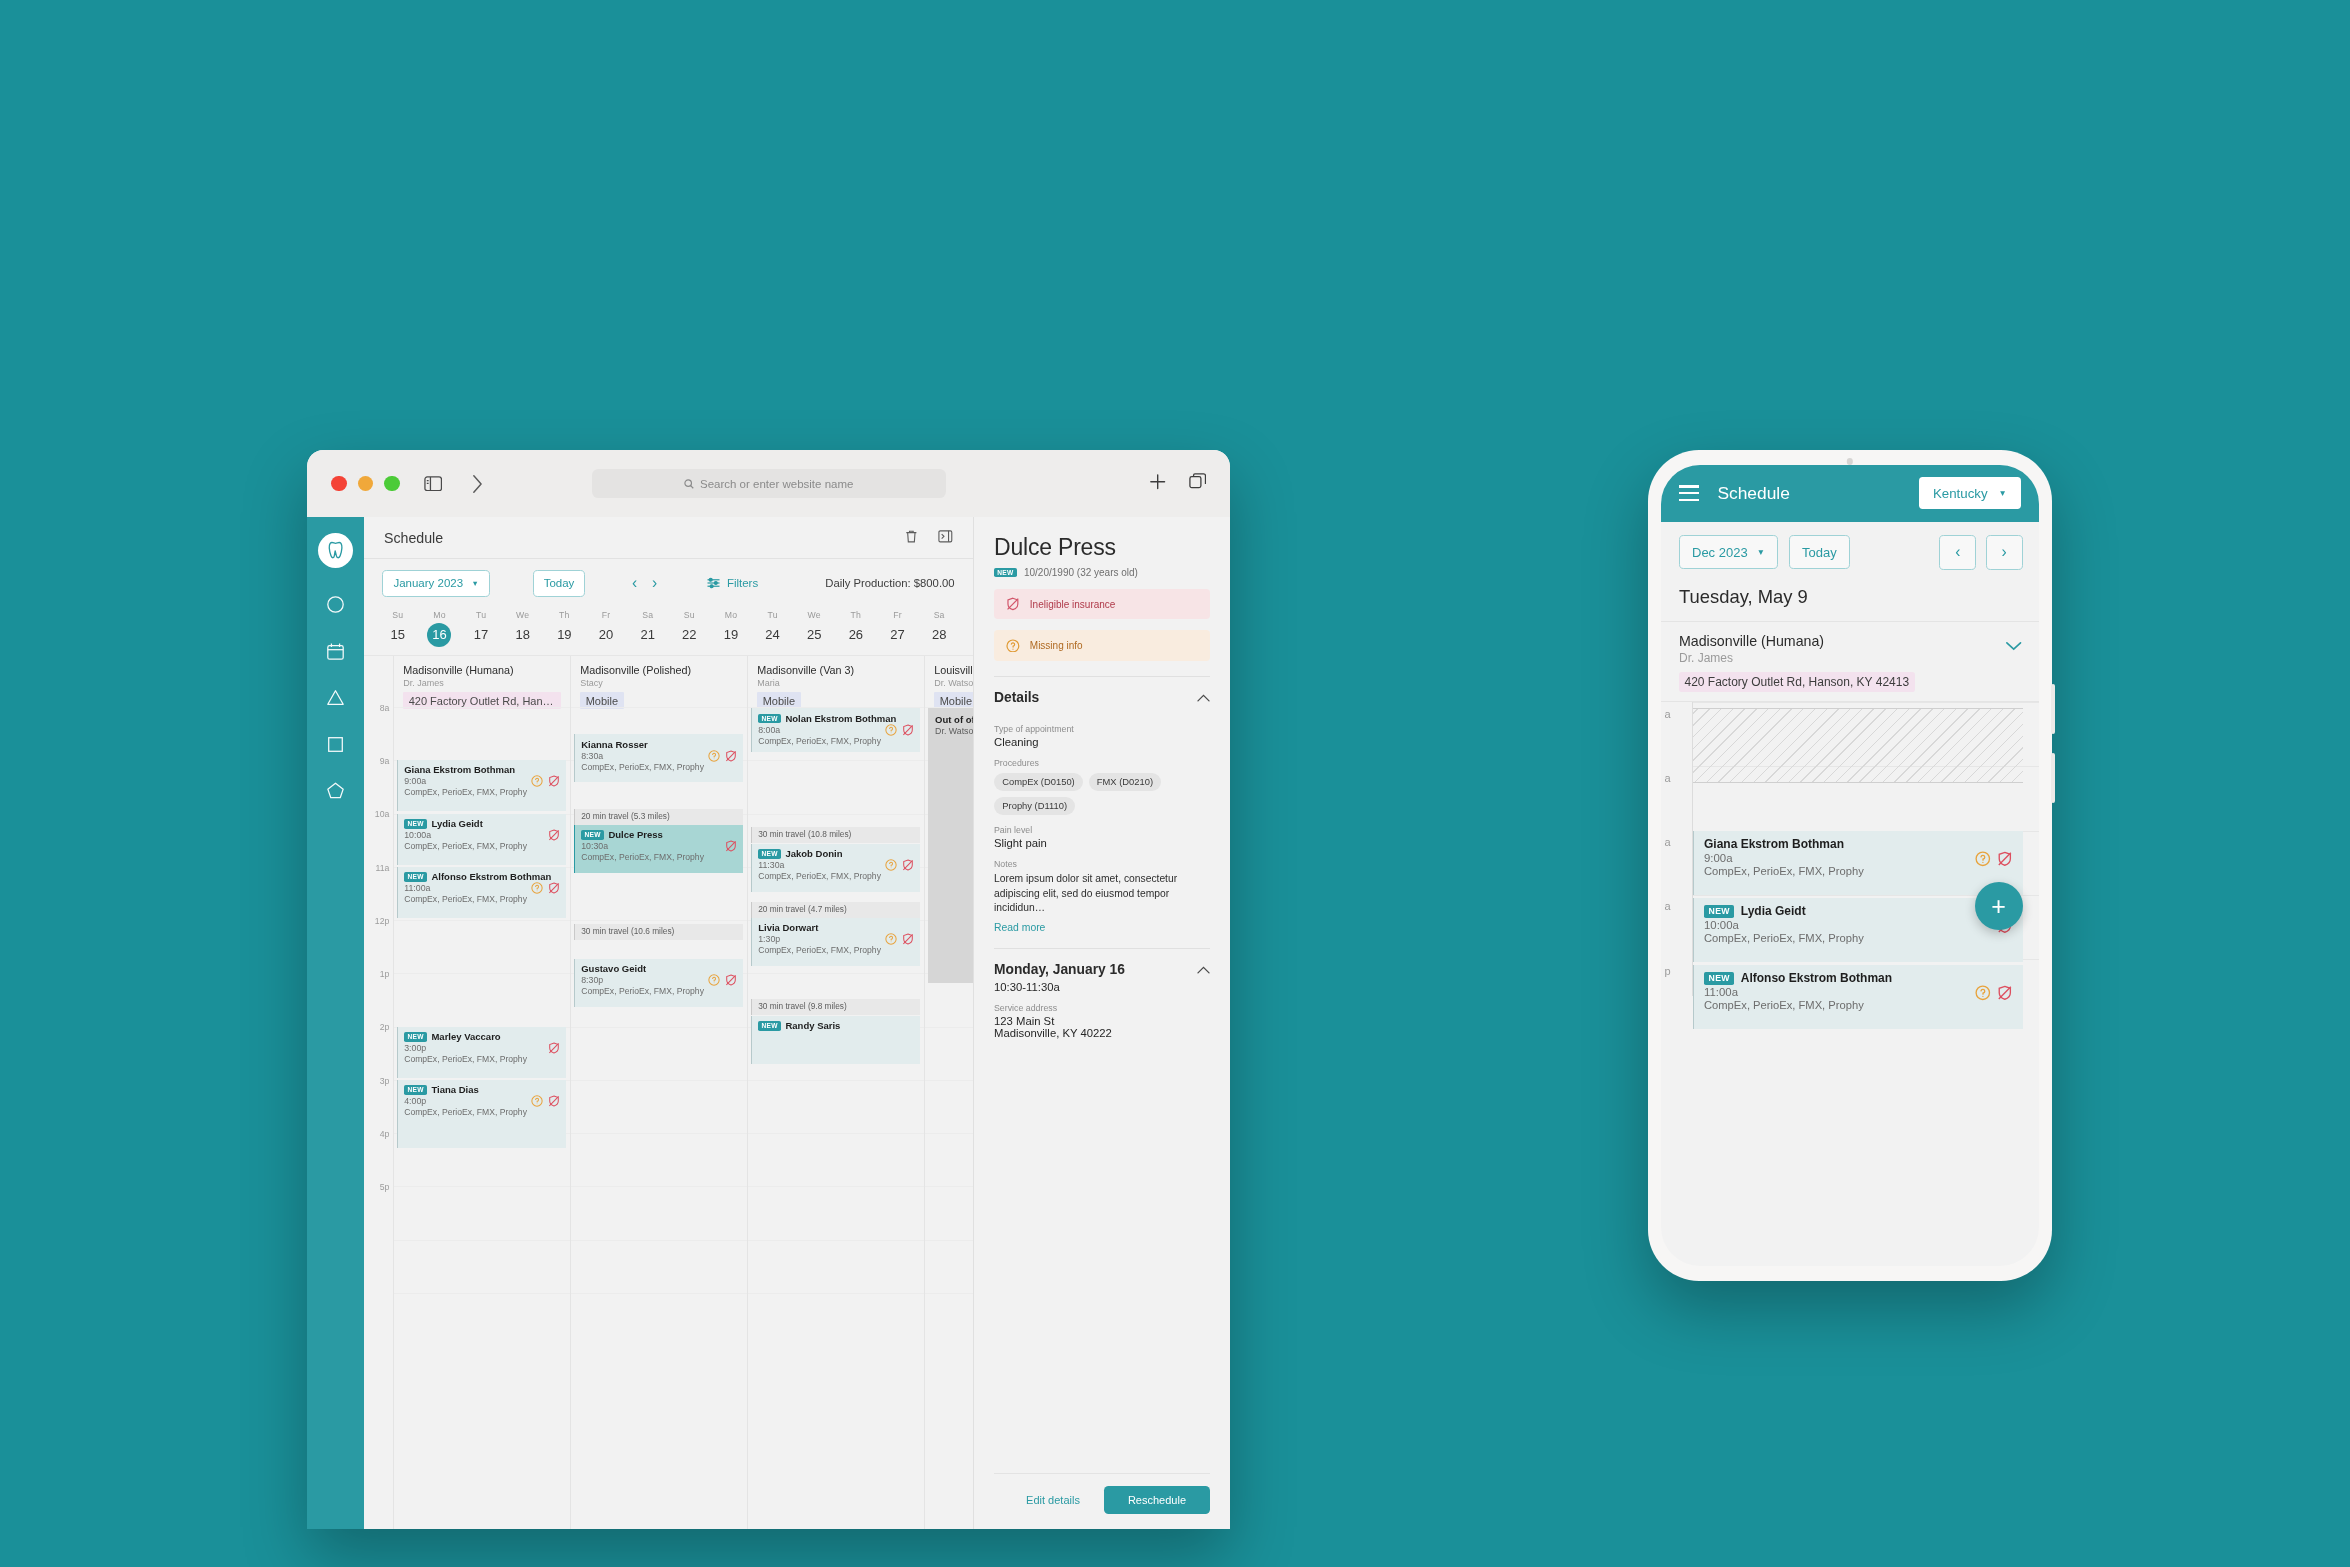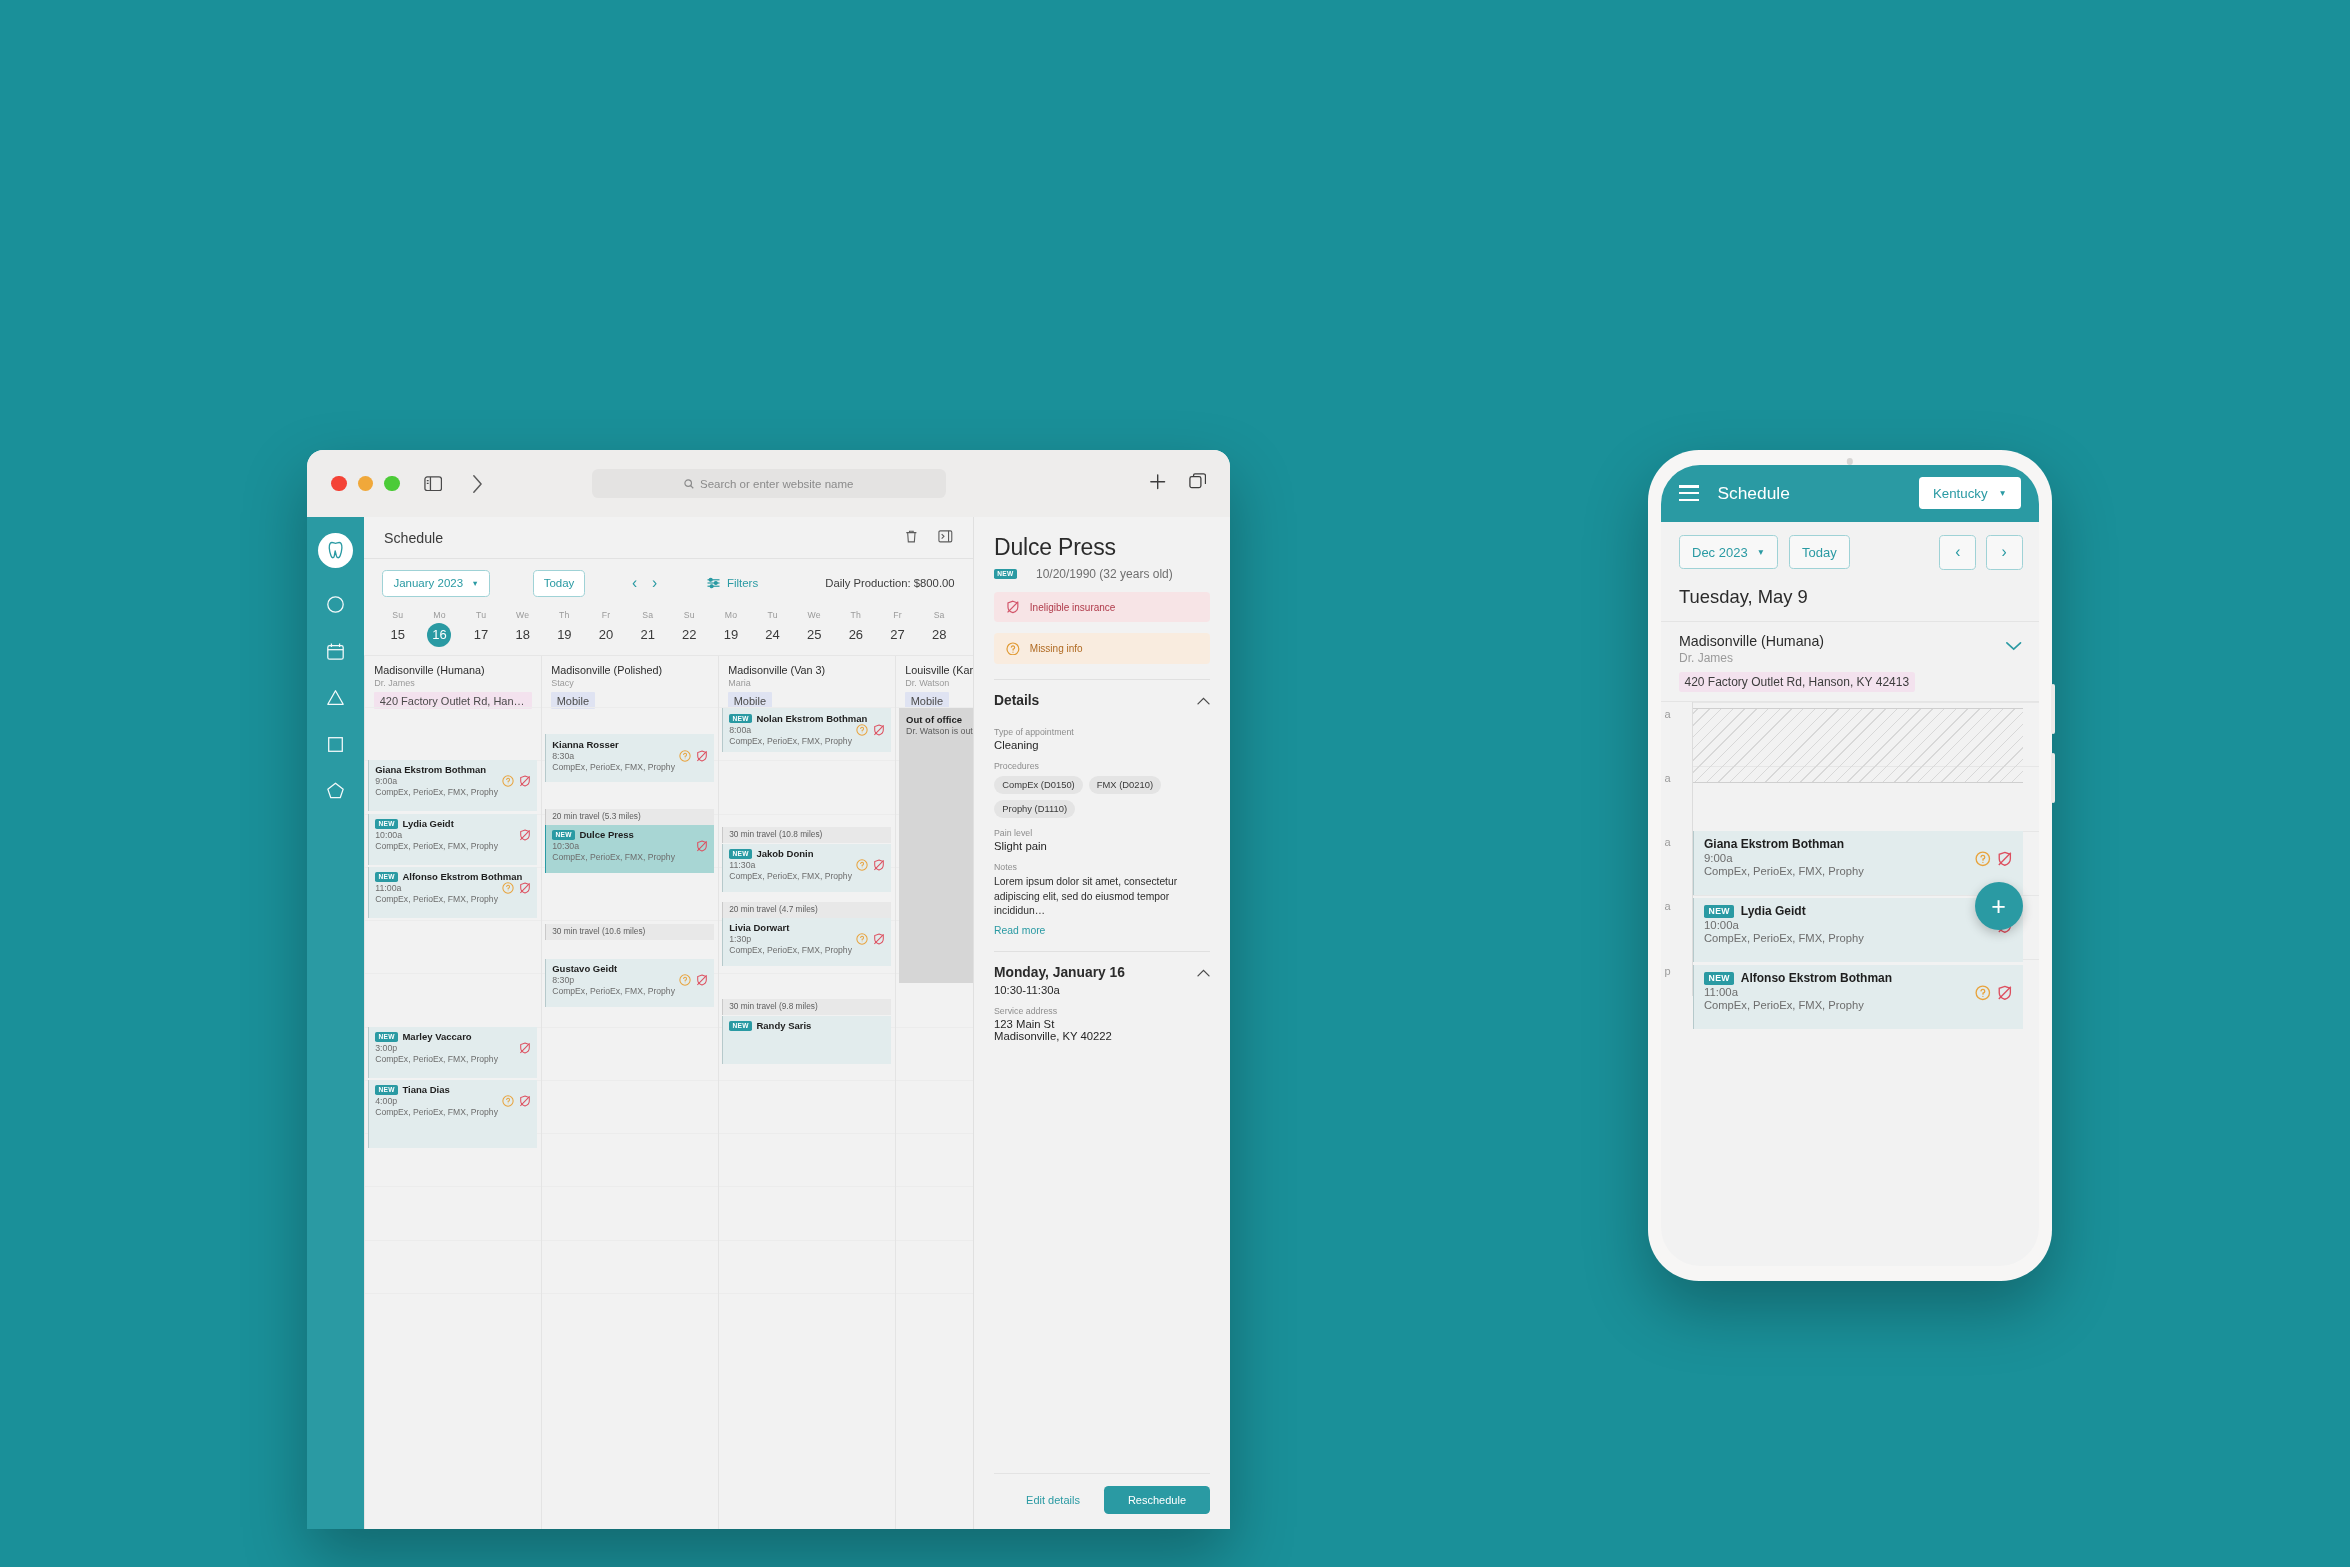--- a/index.html
+++ b/index.html
@@ -137,21 +137,21 @@
   .ooo .t2 { font-size: 8.8px; color: #5d5d5d; margin-top: 0.9px; white-space: nowrap; }
 
   
   .detail {
     width: 257px; flex-shrink: 0; background: #f2f2f2;
     border-left: 0.9px solid #e0e0e0; display: flex; flex-direction: column;
     padding: 16.5px 20px 0; position: relative;
   }
   .dtitle { font-size: 23px; color: #2b2b2b; font-weight: 400; letter-spacing: -0.2px; }
   .dsub { display: flex; align-items: center; gap: 7.3px; margin-top: 6.4px; }
-  .dsub .dob { font-size: 12px; color: #6f6f6f; margin-left: 12px; }
+  .dsub .dob { font-size: 10px; color: #6f6f6f; }
   .alert {
     display: flex; align-items: center; gap: 10px;
     padding: 8.3px 12px; border-radius: 3.7px; margin-top: 11px; font-size: 10px;
   }
   .alert.red { background: #f7e4e6; color: #b03a4a; }
   .alert.amber { background: #f9ecdf; color: #b06a22; }
   .sep { height: 0.9px; background: #e0e0e0; margin: 15.6px 0 0; }
   .sect-h {
     display: flex; align-items: center; justify-content: space-between;
     margin-top: 13px; margin-bottom: 9.2px;
@@ -437,20 +437,32 @@
               <div class="dow">Fr</div>
               <div class="dnum">27</div>
             </div>
             <div class="dcell">
               <div class="dow">Sa</div>
               <div class="dnum">28</div>
             </div>
           </div>
 
         <div class="gridarea">
+          <div class="hourcol" id="hourcol">
+              <span class="hourlbl" style="top: 47px;">8a</span>
+              <span class="hourlbl" style="top: 100px;">9a</span>
+              <span class="hourlbl" style="top: 153px;">10a</span>
+              <span class="hourlbl" style="top: 207px;">11a</span>
+              <span class="hourlbl" style="top: 260px;">12p</span>
+              <span class="hourlbl" style="top: 313px;">1p</span>
+              <span class="hourlbl" style="top: 366px;">2p</span>
+              <span class="hourlbl" style="top: 420px;">3p</span>
+              <span class="hourlbl" style="top: 473px;">4p</span>
+              <span class="hourlbl" style="top: 526px;">5p</span>
+            </div>
           <div class="cols">
 
             <div class="opcol">
               <div class="ophead">
                 <div class="opname">Madisonville (Humana)</div>
                 <div class="opsub">Dr. James</div>
                 <span class="pill addr">420 Factory Outlet Rd, Hanson, KY...</span>
               </div>
               <div class="slots" style="height:643px">
                   <div class="hrline" style="top: 586px;"></div>

